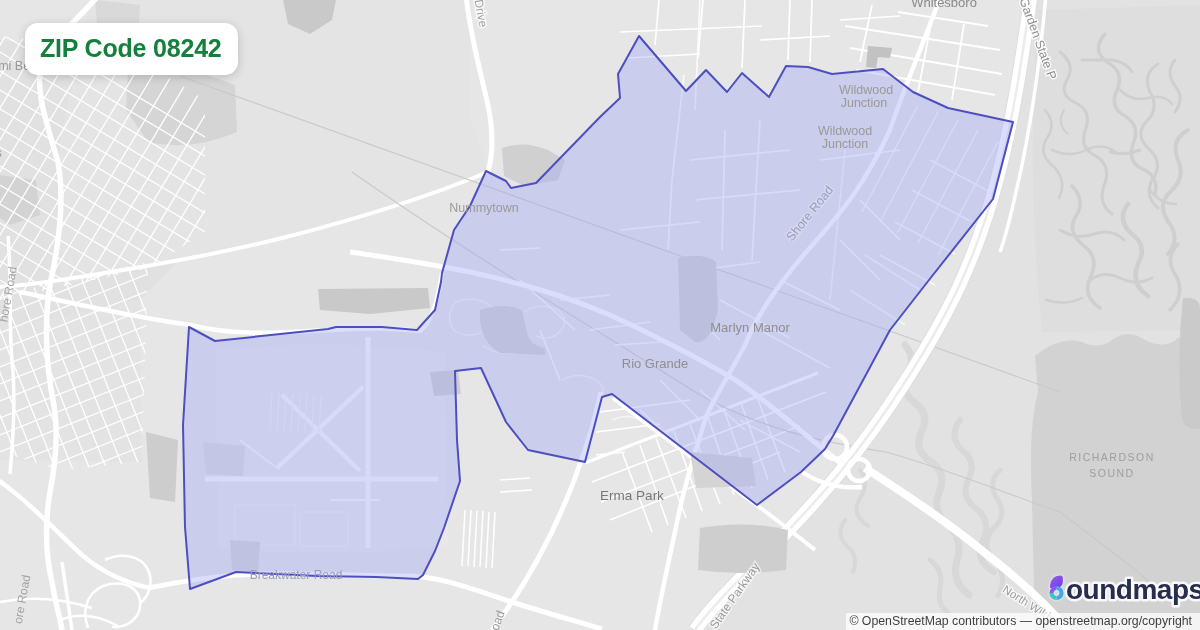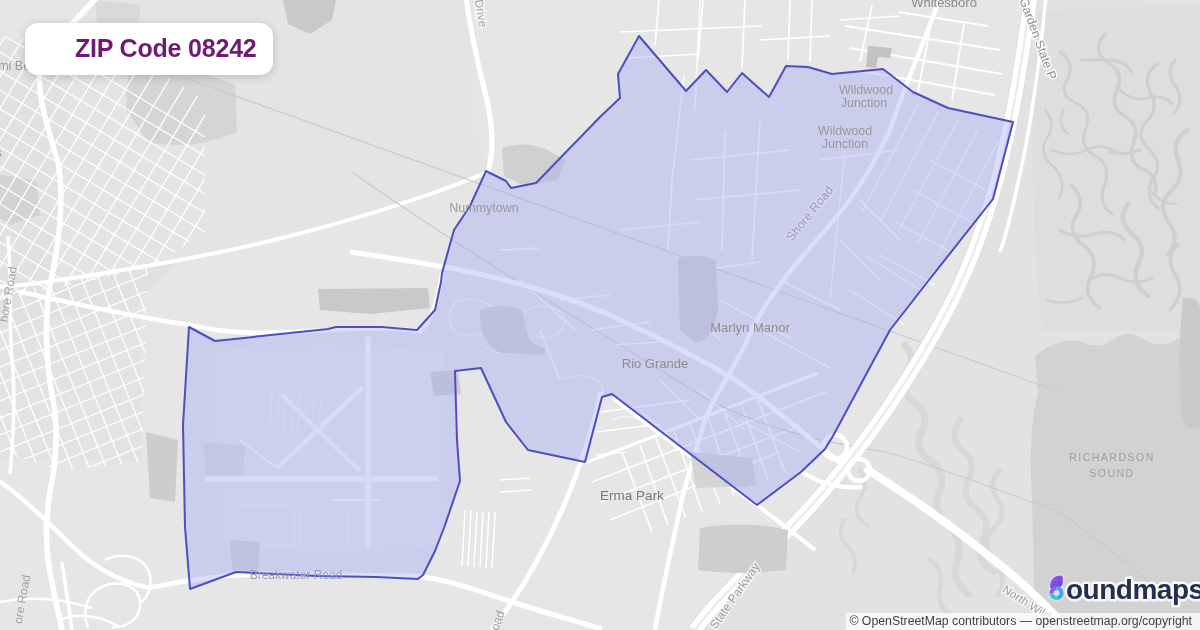--- a/index.html
+++ b/index.html
@@ -1,20 +1,20 @@
 <!DOCTYPE html>
 <html><head>
 <meta charset="utf-8">
 <style>
   html,body{margin:0;padding:0;width:1200px;height:630px;overflow:hidden;}
   body{font-family:"Liberation Sans", sans-serif;position:relative;background:#e6e6e6;}
   #map{position:absolute;left:0;top:0;}
   .badge{position:absolute;left:25px;top:23px;background:#ffffff;border-radius:13px;
     padding:11px 16px 12px 15px;box-shadow:0 2px 10px rgba(0,0,0,0.18);}
-  .badge span{font-size:25px;font-weight:bold;color:#701a75;letter-spacing:-0.2px;margin-left:35px;}
+  .badge span{font-size:25px;font-weight:bold;color:#15803d;letter-spacing:-0.2px;}
   .logo{position:absolute;left:1045px;top:570px;}
   .attrib{position:absolute;right:0;top:613px;width:354px;height:17px;background:rgba(255,255,255,0.75);
     font-size:12.3px;color:#3f3f3f;text-align:right;line-height:16px;padding-right:8px;box-sizing:border-box;}
 </style>
 </head>
 <body>
 
 <svg id="map" width="1200" height="630" viewBox="0 0 1200 630">
   <rect x="0" y="0" width="1200" height="630" fill="#e6e6e6"></rect>
 

